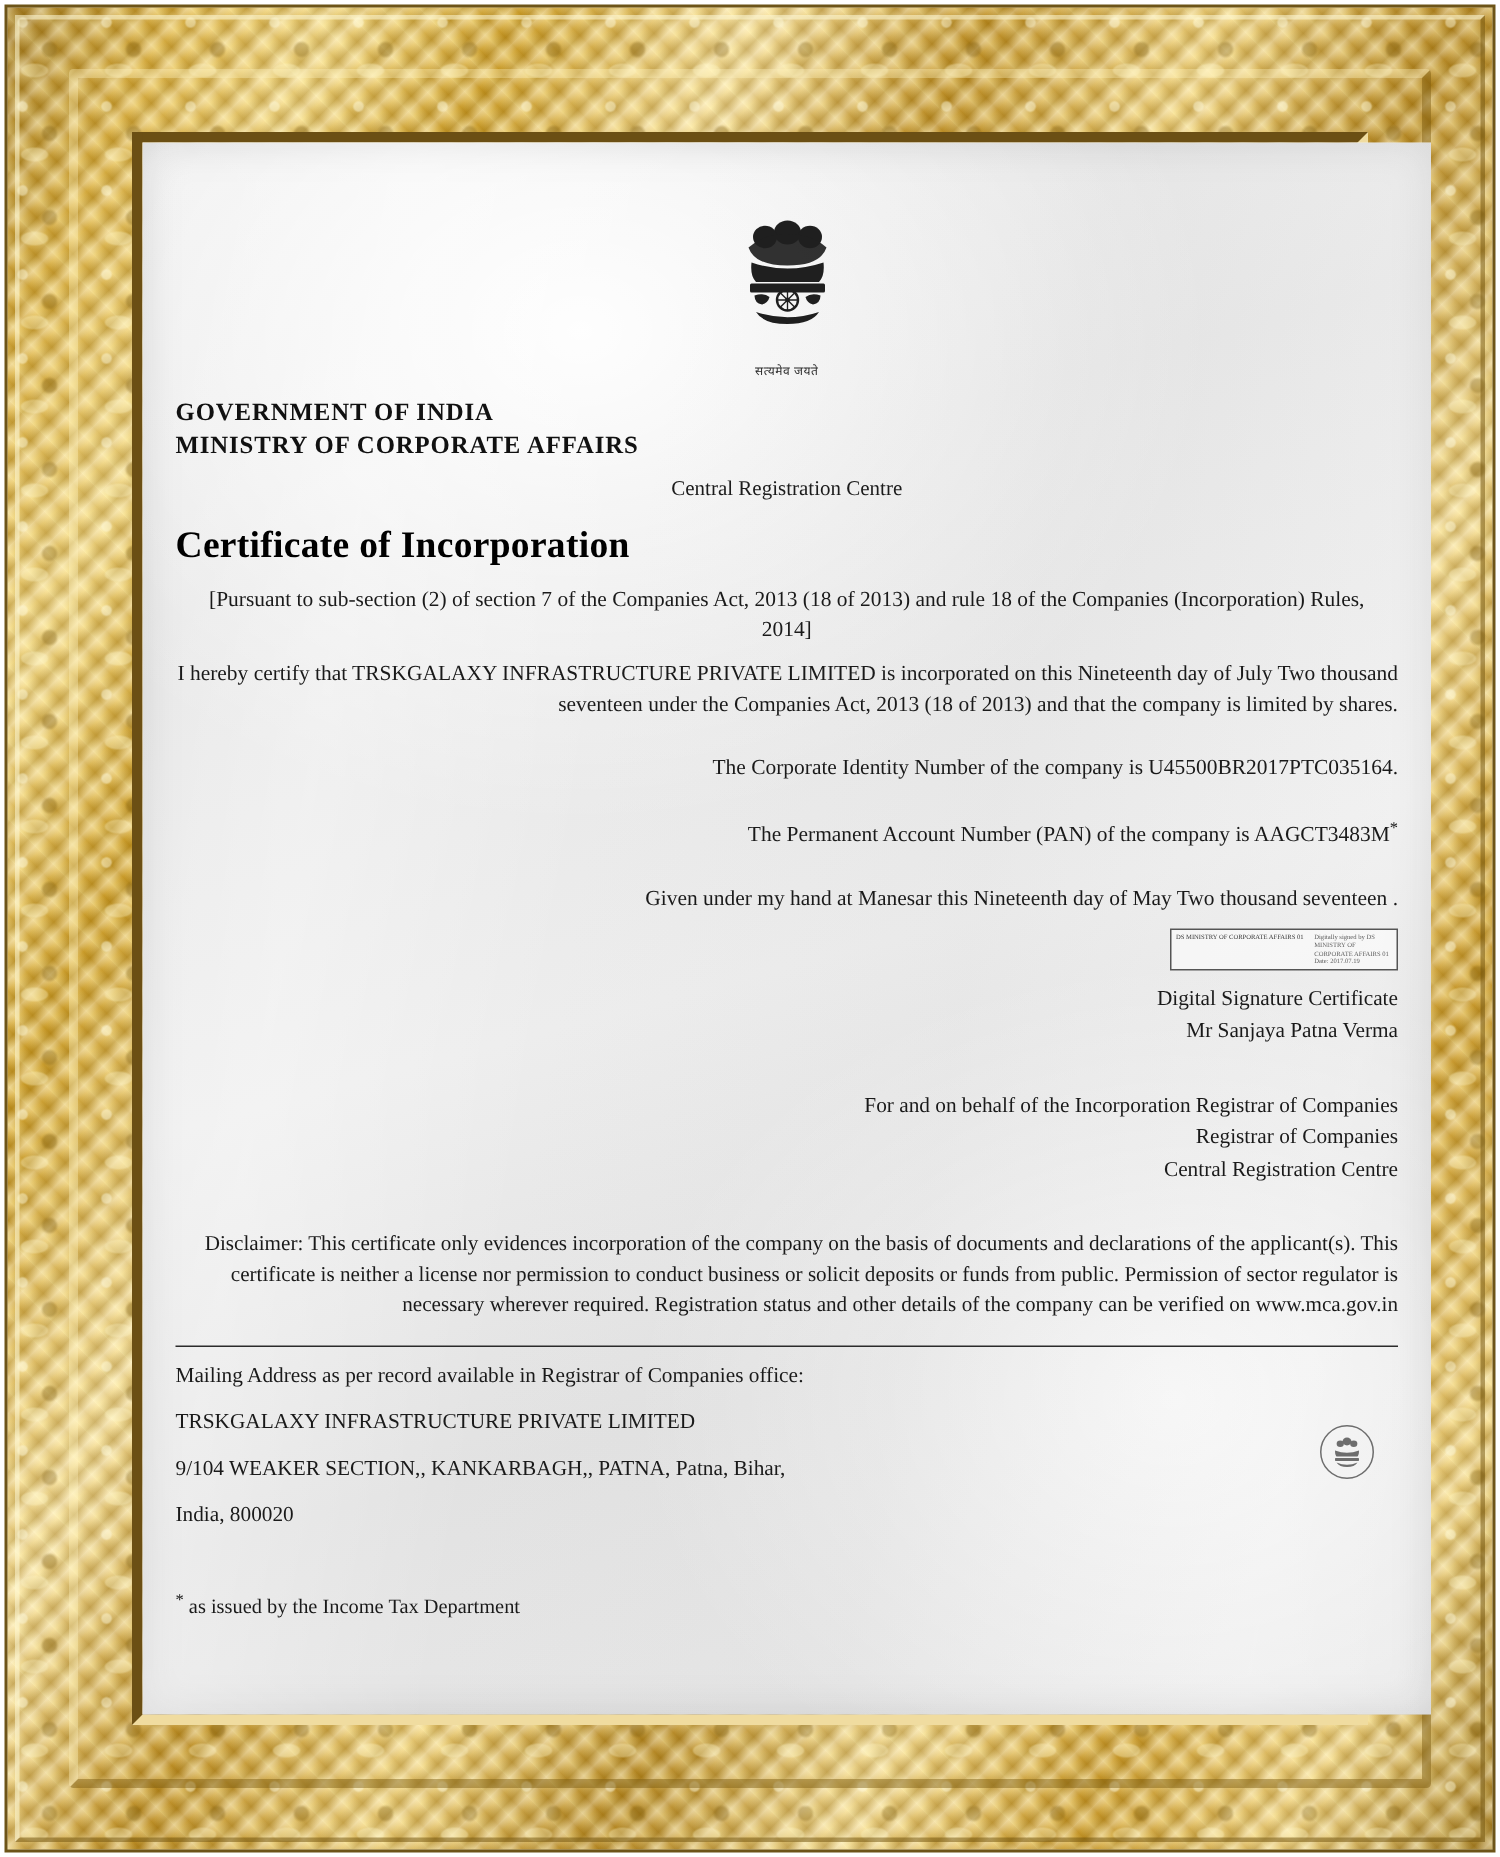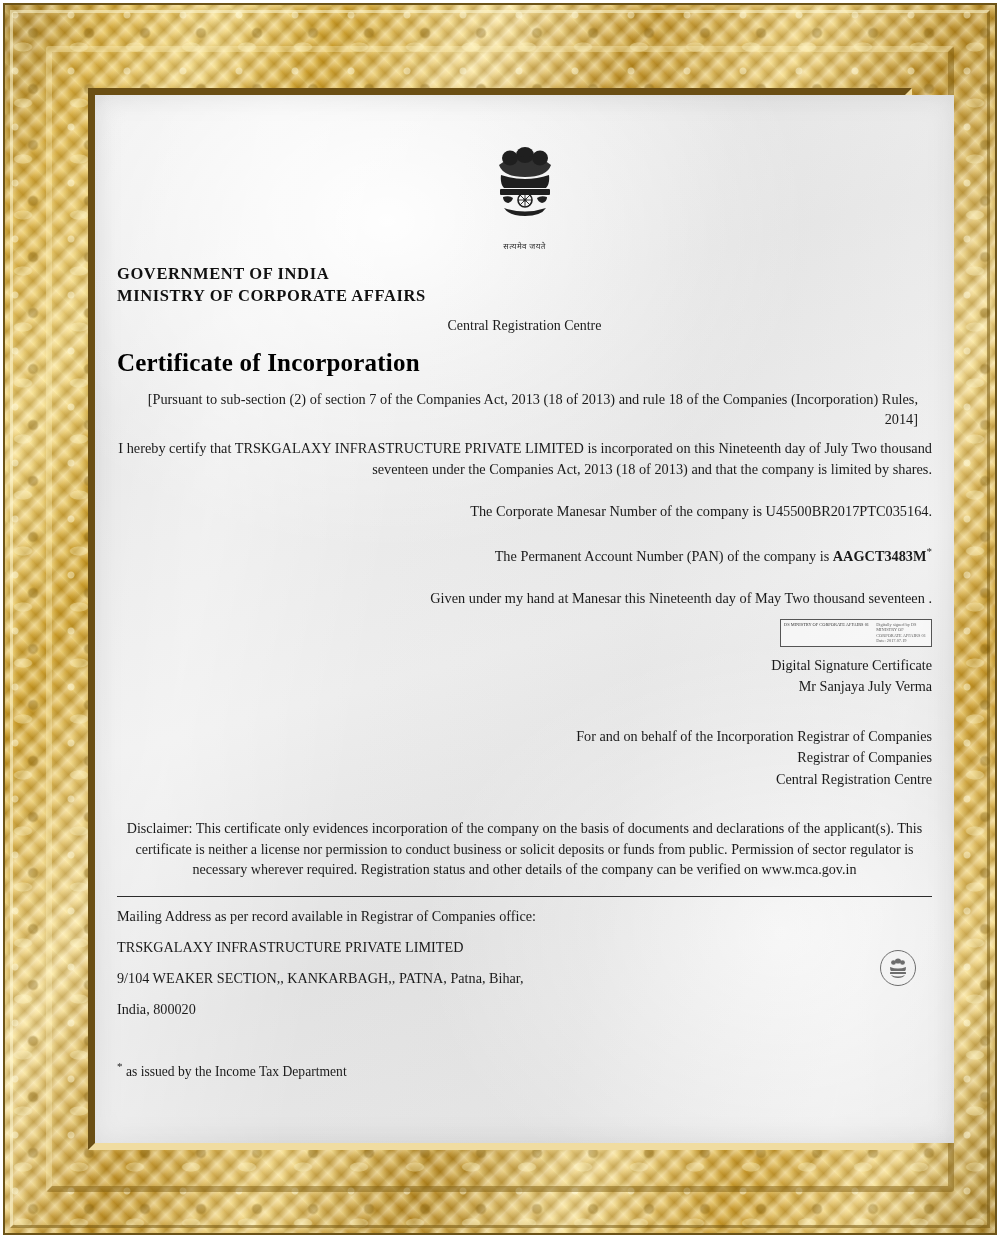--- a/index.html
+++ b/index.html
@@ -165,37 +165,37 @@
   }
   .title {
     text-align: left;
     font-weight: bold;
     font-size: 25px;
     margin-top: 15px;
     letter-spacing: 0.2px;
     color: #000;
   }
   .pursuant {
-    text-align: right;
+    text-align: center;
     font-size: 14.3px;
     line-height: 1.42;
     margin-top: 12px;
     padding: 0 14px;
     color: #1a1a1a;
   }
 
   .body-para {
     font-size: 14.3px;
     line-height: 1.46;
     margin-top: 9px;
     text-align: right;
     color: #1a1a1a;
   }
   .body-para.spaced { margin-top: 21px; }
-  .bold-inline { font-weight: bold; }
+  .bold-inline { font-weight: normal; }
 
   
   .dsc-stamp {
     position: absolute;
     right: 22px;
     top: 524px;
     width: 152px;
     height: 28px;
     border: 1px solid #555;
     background: rgba(255,255,255,0.55);
@@ -223,21 +223,21 @@
     font-size: 14.2px;
     line-height: 1.52;
     margin-top: 28px;
     color: #1a1a1a;
   }
 
   .disclaimer {
     font-size: 14.1px;
     line-height: 1.45;
     margin-top: 28px;
-    text-align: center;
+    text-align: right;
     color: #1a1a1a;
   }
 
   .rule {
     border: none;
     border-top: 1.4px solid #2b2b2b;
     margin: 16px 0 0 0;
   }
 
   .mail-head {
@@ -326,36 +326,36 @@
       </div>
 
       <div class="crc-line">Central Registration Centre</div>
 
       <div class="title">Certificate of Incorporation</div>
 
       <div class="pursuant">[Pursuant to sub-section (2) of section 7 of the Companies Act, 2013 (18 of 2013) and rule 18 of the Companies (Incorporation) Rules, 2014]</div>
 
       <div class="body-para">I hereby certify that TRSKGALAXY INFRASTRUCTURE PRIVATE LIMITED is incorporated on this Nineteenth day of July Two thousand seventeen under the Companies Act, 2013 (18 of 2013) and that the company is limited by shares.</div>
 
-      <div class="body-para spaced">The Corporate Manesar Number of the company is  U45500BR2017PTC035164.</div>
+      <div class="body-para spaced">The Corporate Identity Number of the company is  U45500BR2017PTC035164.</div>
 
       <div class="body-para spaced">
         <span>The Permanent Account Number (PAN) of the company is </span><span class="bold-inline">AAGCT3483M</span><span class="asterisk">*</span>
       </div>
 
       <div class="body-para spaced">Given under my hand at Manesar this Nineteenth day of May Two thousand seventeen .</div>
 
       <div class="dsc-stamp">
         <div class="l">DS MINISTRY OF CORPORATE AFFAIRS 01</div>
         <div class="r">Digitally signed by DS MINISTRY OF CORPORATE AFFAIRS 01 Date: 2017.07.19</div>
       </div>
 
       <div class="sig-block">
         <div>Digital Signature Certificate</div>
-        <div>Mr Sanjaya July Verma</div>
+        <div>Mr Sanjaya Patna Verma</div>
       </div>
 
       <div class="behalf-block">
         <div>For and on behalf of the Incorporation Registrar of Companies</div>
         <div>Registrar of Companies</div>
         <div>Central Registration Centre</div>
       </div>
 
       <div class="disclaimer">Disclaimer: This certificate only evidences incorporation of the company on the basis of documents and declarations of the applicant(s). This certificate is neither a license nor permission to conduct business or solicit deposits or funds from public. Permission of sector regulator is necessary wherever required. Registration status and other details of the company can be verified on www.mca.gov.in</div>
 

